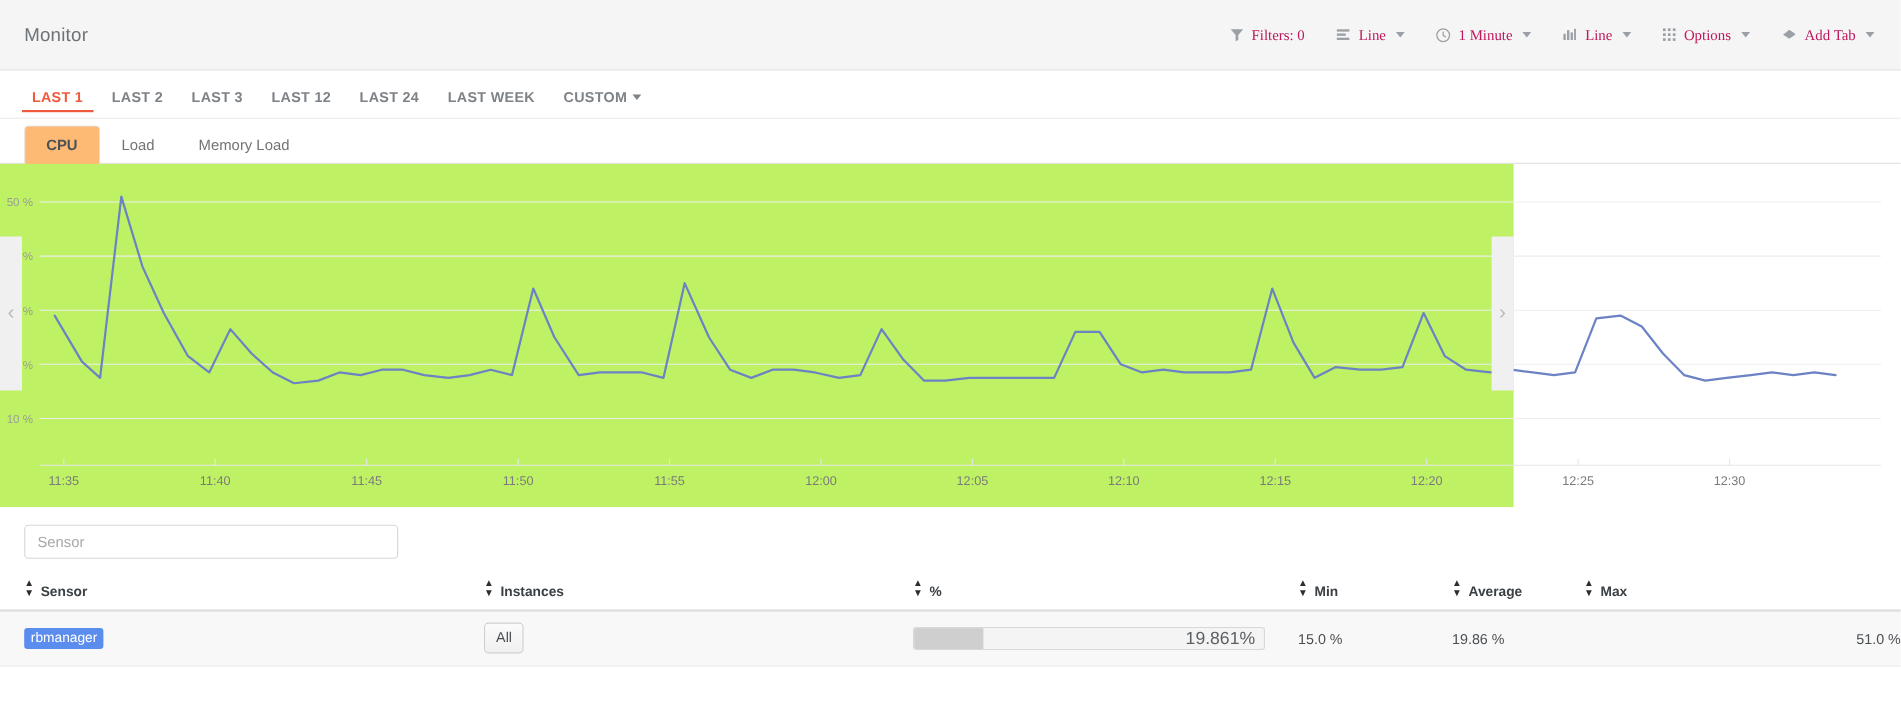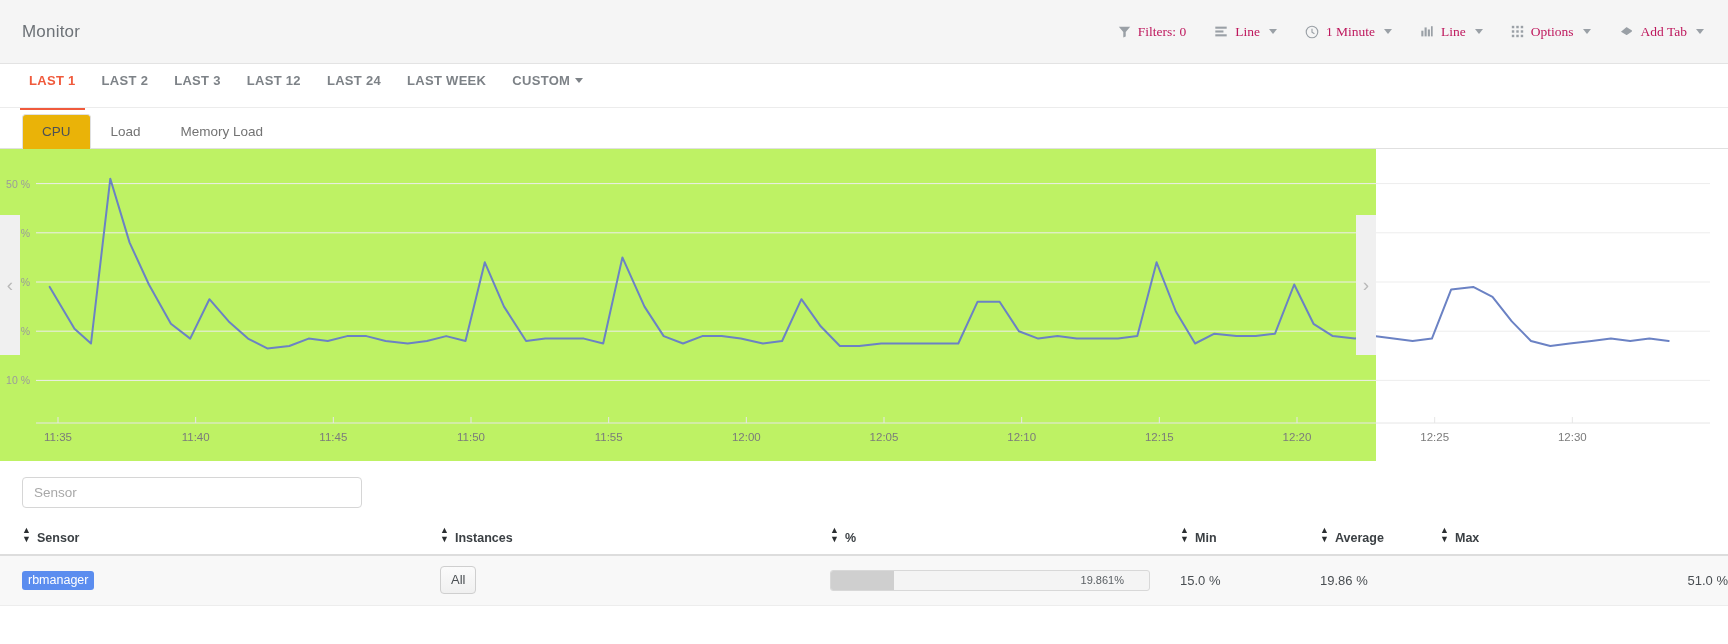--- a/index.html
+++ b/index.html
@@ -59,21 +59,21 @@
     align-items: center;
     padding: 0 0 0 20px;
     gap: 0;
     border-bottom: 1px solid #ececec;
   }
   .range-tab {
     font-size: 13px;
     font-weight: bold;
     color: #7d8287;
     letter-spacing: .3px;
-    padding: 11px 9px 22px 9px;
+    padding: 11px 9px 6px 9px;
     margin-right: 8px;
     cursor: pointer;
     position: relative;
     display: flex;
     align-items: center;
     gap: 5px;
   }
   .range-tab.active { color: #f05a3c; }
   .range-tab.active::after {
     content: "";
@@ -102,24 +102,24 @@
     color: #737373;
     padding: 9px 19px 10px 19px;
     cursor: pointer;
     border: 1px solid transparent;
     border-bottom: none;
     border-radius: 4px 4px 0 0;
     position: relative;
     top: 1px;
   }
   .metric-tab.active {
-    background: #eab308;
+    background: #fdba74;
     border-color: #e0e0e0;
     color: #4c5155;
-    font-weight: normal;
+    font-weight: bold;
   }
 
   
   .chart-wrap {
     position: relative;
     height: 312px;
     width: 1376px;
     background: #bef264;
   }
   .chart-svg { display: block; }
@@ -235,23 +235,23 @@
     overflow: hidden;
     width: 320px;
   }
   .progress-fill {
     position: absolute;
     left: 0; top: 0; bottom: 0;
     background: #cfcfcf;
   }
   .progress-label {
     position: absolute;
-    right: 25px; top: 0;
+    right: 8px; top: 0;
     line-height: 19px;
-    font-size: 11px;
+    font-size: 16px;
     color: #5a5f63;
   }
   .hdr-sensor { padding-left: 22px; }
 </style>
 </head>
 <body>
 
 <div class="topbar">
   <div class="app-title">Monitor</div>
   <div class="topbar-actions">

